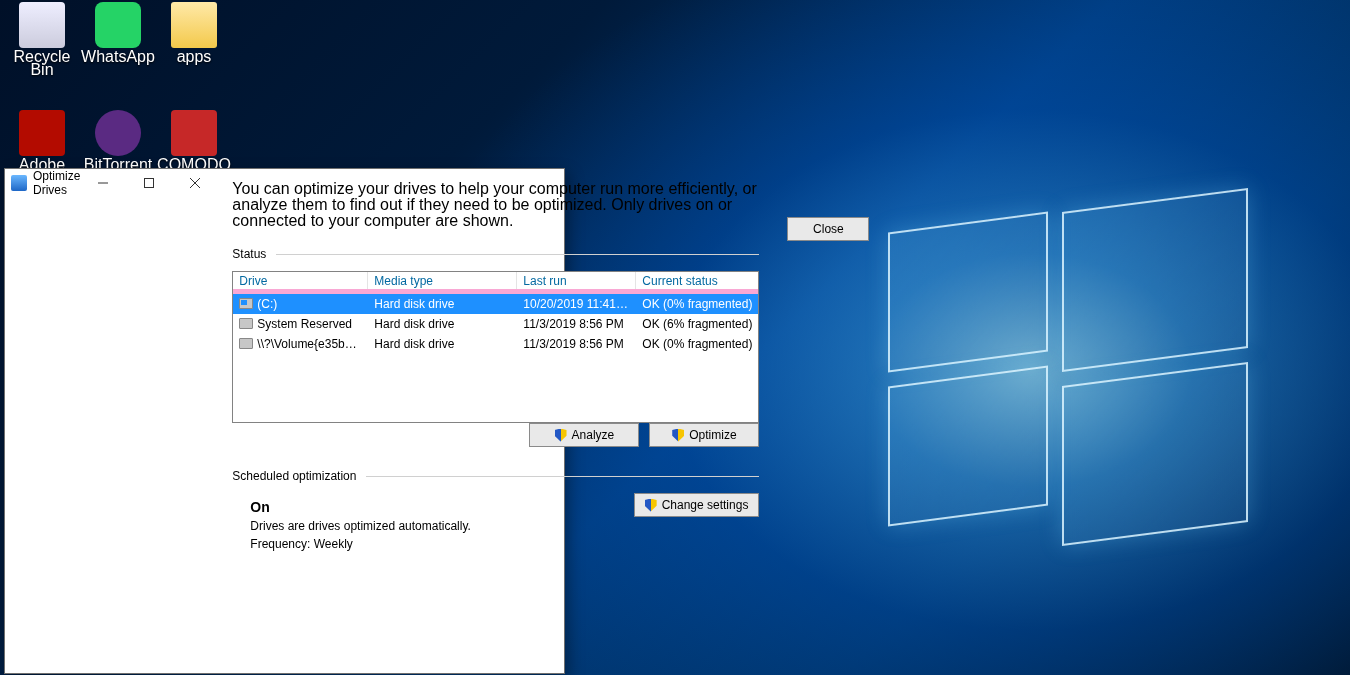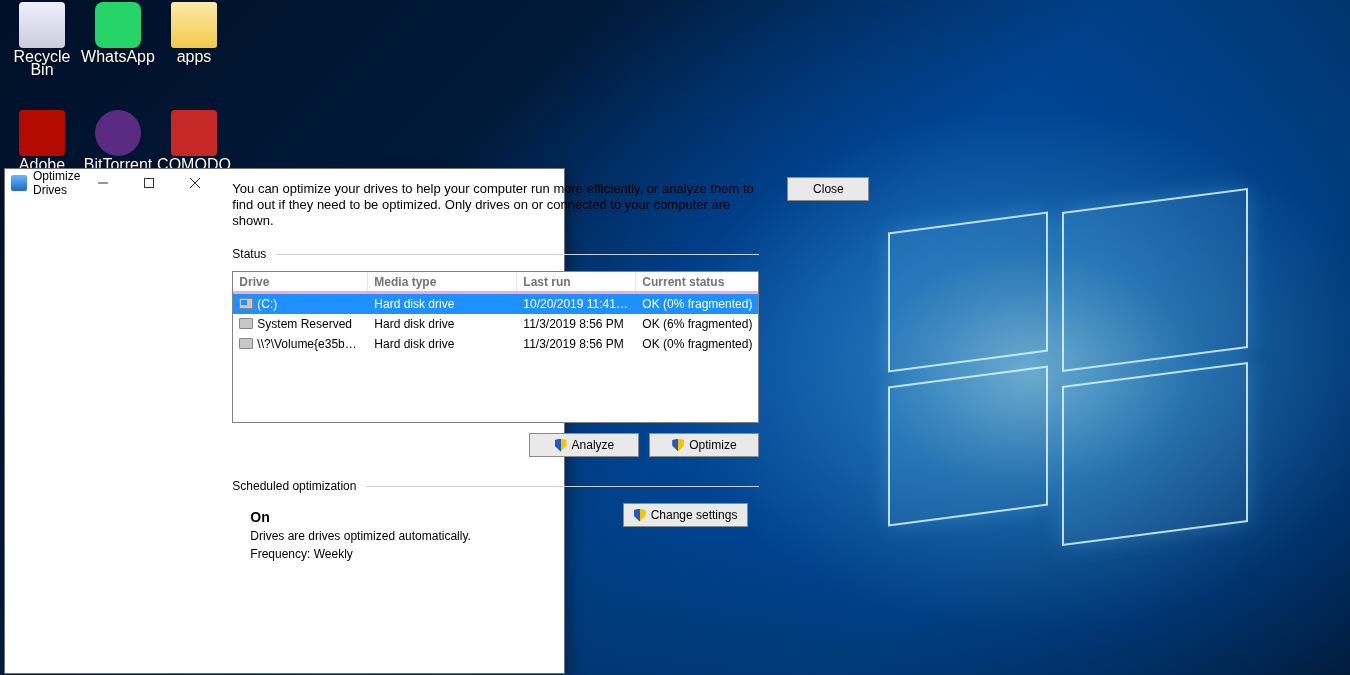--- a/index.html
+++ b/index.html
@@ -51,66 +51,66 @@
   }
   .titlebar { height: 28px; display: flex; align-items: center; padding-left: 6px; }
   .titlebar .app-icon { width:16px; height:16px; margin-right:6px;
         background: linear-gradient(#6ab7ff,#1e67c7); border-radius:2px; }
   .titlebar .title { flex: 1; font-size: 12px; }
   .titlebar .win-btns { display:flex; height:100%; }
   .win-btn { width:46px; display:flex; align-items:center; justify-content:center;
              font-size:11px; color:#333; }
 
   .content { padding: 12px 14px 10px 14px; flex:1; display:flex; flex-direction:column; }
-  .intro { font-size: 13px; line-height: 16px; margin-bottom: 18px; }
+  .intro { font-size: 16px; line-height: 16px; margin-bottom: 18px; }
 
   .section-label { font-size:12px; display:flex; align-items:center; gap:10px; margin-bottom:10px; }
   .section-label .rule { flex:1; height:1px; background:#d0d0d0; }
 
   .grid {
     border:1px solid #828282; height:152px; overflow:hidden; background:#fff;
   }
   .grid-header, .grid-row { display:flex; align-items:center; font-size:12px; }
-  .grid-header { height:22px; border-bottom:3px solid #f9a8d4; color:#737373;font-weight:bold; }
+  .grid-header { height:22px; border-bottom:5px solid #f9a8d4; color:#0369a1; }
   .grid-header .col { padding:0 6px; border-right:1px solid #e4e4e4; height:100%;
                       display:flex; align-items:center; }
   .grid-header .col:last-child { border-right:none; }
   .col.c-drive  { width:135px; }
   .col.c-media  { width:149px; }
   .col.c-last   { width:119px; }
   .col.c-status { flex:1; }
   .grid-row { height:20px; }
   .grid-row .col { padding:0 6px; overflow:hidden; white-space:nowrap; text-overflow:ellipsis; }
   .grid-row.selected { background:#1e90ff; color:#fff; }
   .drive-ico { display:inline-block; width:14px; height:11px; margin-right:4px;
                background:#c7c7c7; border:1px solid #888; border-radius:1px; vertical-align:-1px; }
   .drive-ico.win::after { content:""; display:block; width:6px; height:5px; margin:1px 0 0 1px;
                background:#1e90ff; }
 
-  .btn-row { display:flex; justify-content:flex-end; gap:10px; margin-top:10px; }
+  .btn-row { display:flex; justify-content:flex-end; gap:10px; margin-top:0; }
   .btn {
     min-width:110px; height:24px; border:1px solid #8a8a8a; background:#e9e9e9;
     font-size:12px; display:flex; align-items:center; justify-content:center; gap:5px;
     padding:0 10px; cursor:default;
   }
   .shield {
     width:12px; height:13px; display:inline-block;
     background:
       linear-gradient(to right, #2358c5 0 50%, #f7c500 50% 100%);
     clip-path: polygon(50% 0, 100% 12%, 100% 55%, 50% 100%, 0 55%, 0 12%);
   }
 
   .sched { margin-top:22px; }
   .sched-body { padding:6px 0 0 18px; position:relative; }
   .sched-on { font-weight:600; font-size:14px; }
   .sched-line { font-size:12px; margin-top:4px; }
-  .change-btn { position:absolute; right:11px; top:0; }
+  .change-btn { position:absolute; right:0; top:0; }
 
   .footer { display:flex; justify-content:flex-end; padding:8px 14px 12px; }
-  .footer .btn { min-width:82px; }
+  .footer .btn { min-width:82px;margin-top:40px; }
 </style>
 </head>
 <body>
 
 <div class="desktop">
 
   <div class="win-panes">
     <div class="pane" style="transform:matrix(1,-0.13,0,1,0,0);   left:0;   top:22px; width:160px; height:140px;"></div>
     <div class="pane" style="transform:matrix(1,-0.13,0,1,0,0);   left:174px;top:0;   width:186px; height:160px;"></div>
     <div class="pane" style="transform:matrix(1,-0.13,0,1,0,0);   left:0;   top:176px;width:160px; height:140px;"></div>

